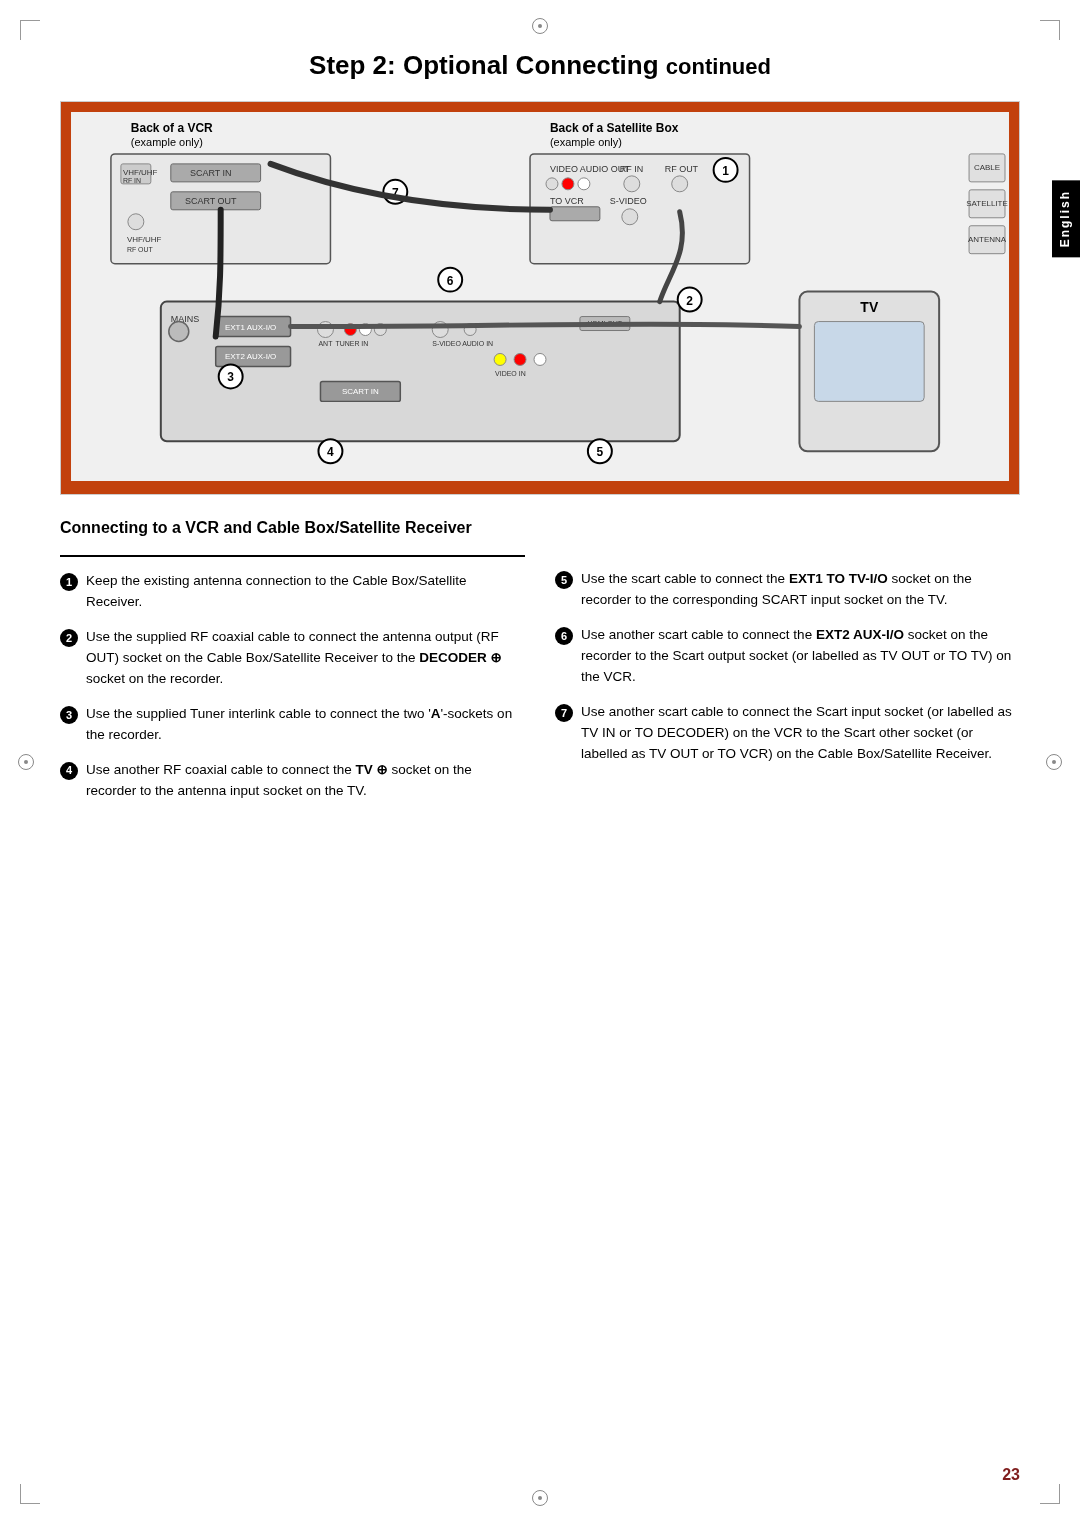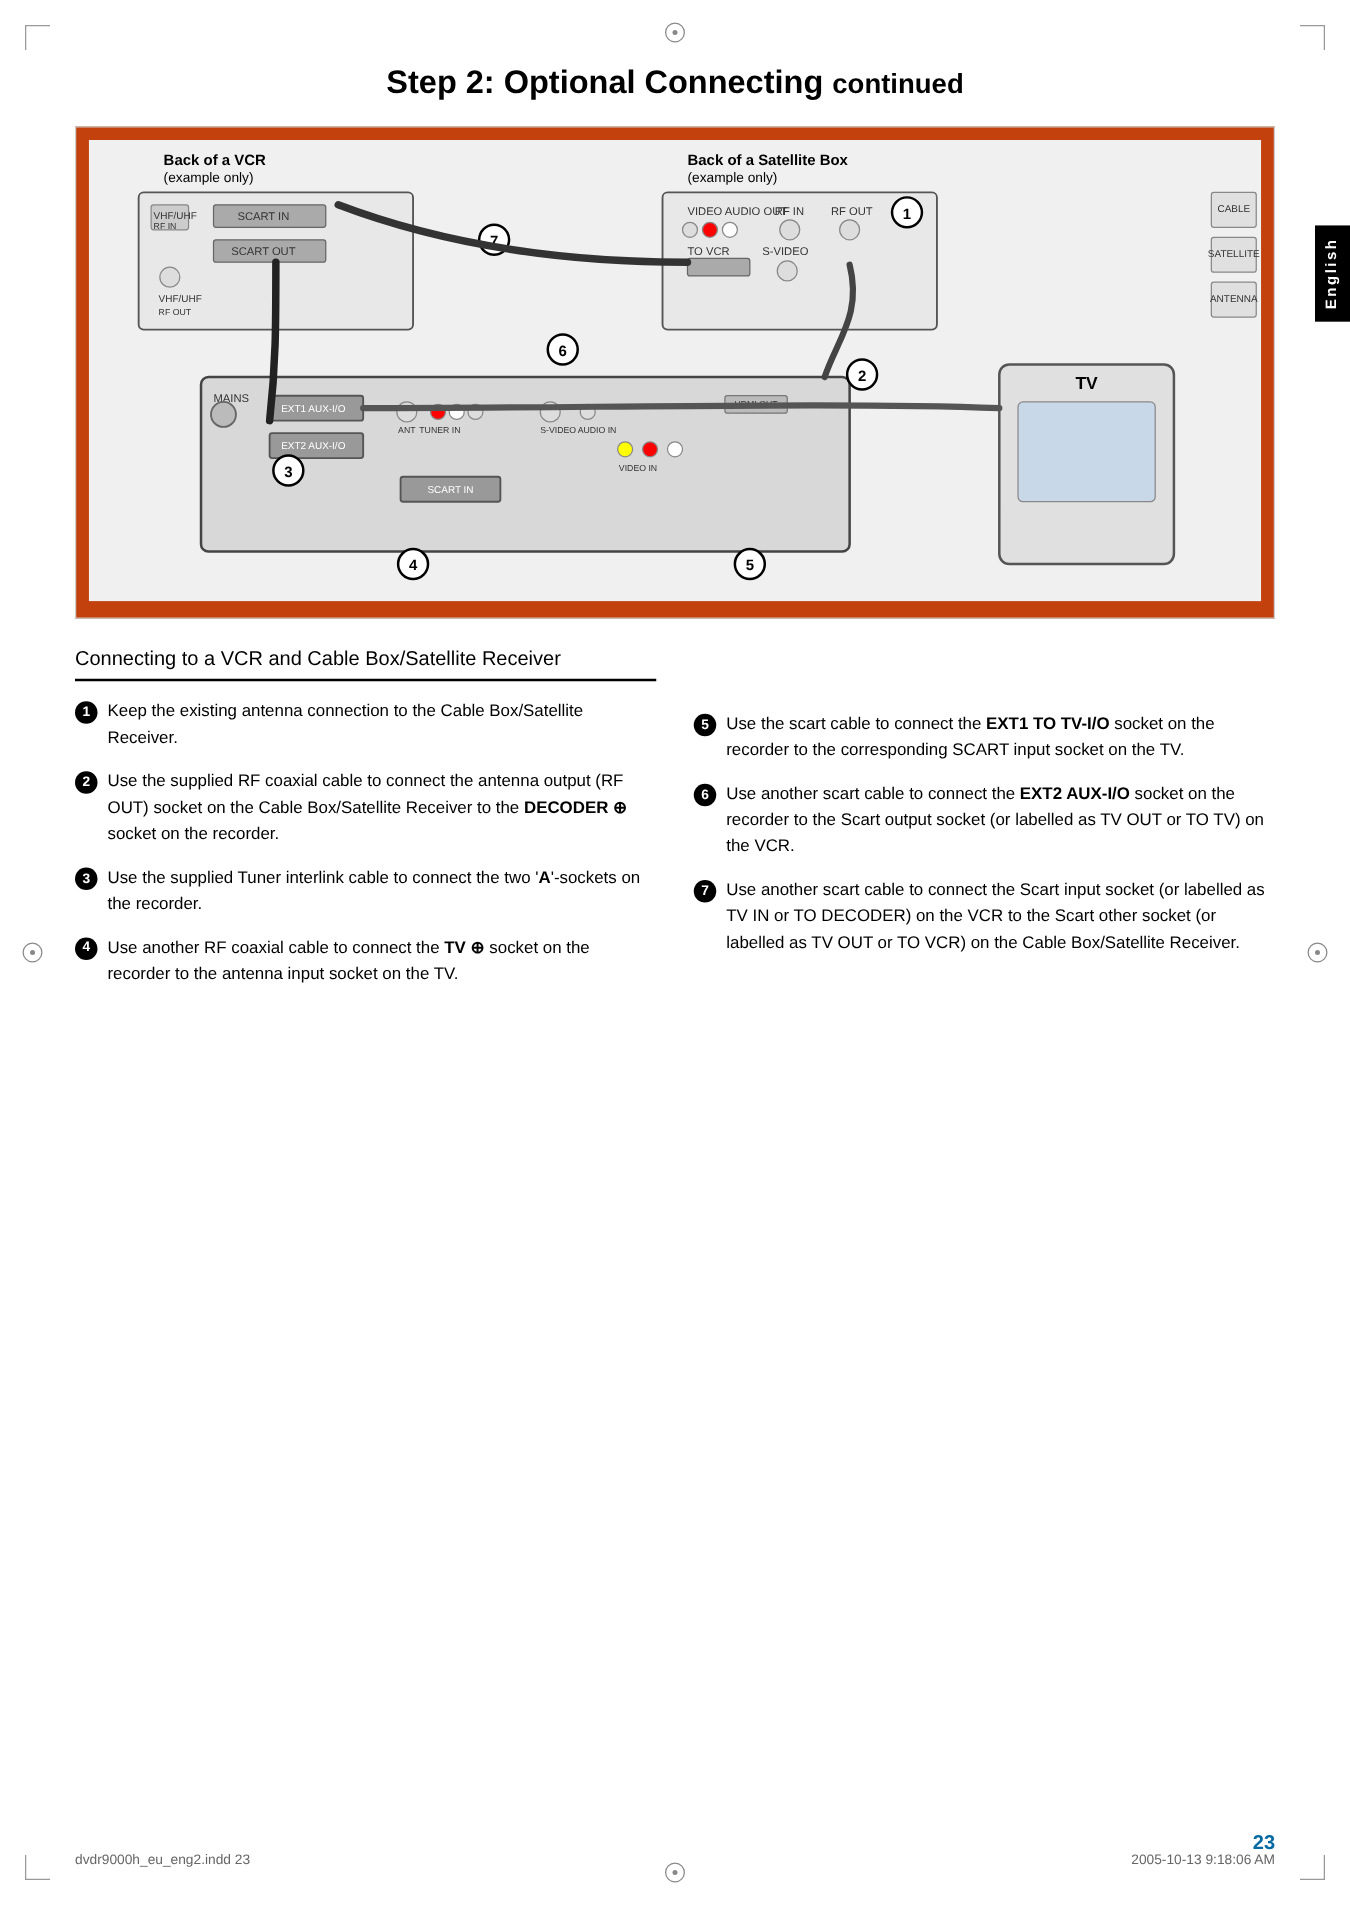--- a/index.html
+++ b/index.html
@@ -118,23 +118,23 @@
 
     
     .content-section {
       display: flex;
       gap: 30px;
       margin-bottom: 20px;
     }
 
     .section-heading {
       font-size: 16px;
-      font-weight: normal;
+      font-weight: bold;
       border-bottom: 2px solid #000;
-      padding-bottom: 6px;
+      padding-bottom: 18px;
       margin-bottom: 14px;
     }
 
     .left-col {
       flex: 1;
     }
     .right-col {
       flex: 1;
     }
 
@@ -203,21 +203,21 @@
       font-size: 11px;
       color: #666;
     }
 
     .page-number {
       position: absolute;
       bottom: 40px;
       right: 60px;
       font-size: 16px;
       font-weight: bold;
-      color: #0369a1;
+      color: #7f1d1d;
     }
   </style>
 </head>
 <body>
 
 <div class="page-container">
 
   <div class="corner-mark corner-tl"></div>
   <div class="corner-mark corner-tr"></div>
   <div class="corner-mark corner-bl"></div>
@@ -408,20 +408,16 @@
         </li>
       </ul>
     </div>
   </div>
 
 
   <div class="reg-bottom" style="bottom: 18px;">
     <div class="reg-mark"></div>
   </div>
 
-  <div class="page-footer">
-    <span>dvdr9000h_eu_eng2.indd  23</span>
-    <span>2005-10-13  9:18:06 AM</span>
-  </div>
 
   <div class="page-number">23</div>
 
 </div>
 
 </body></html>

